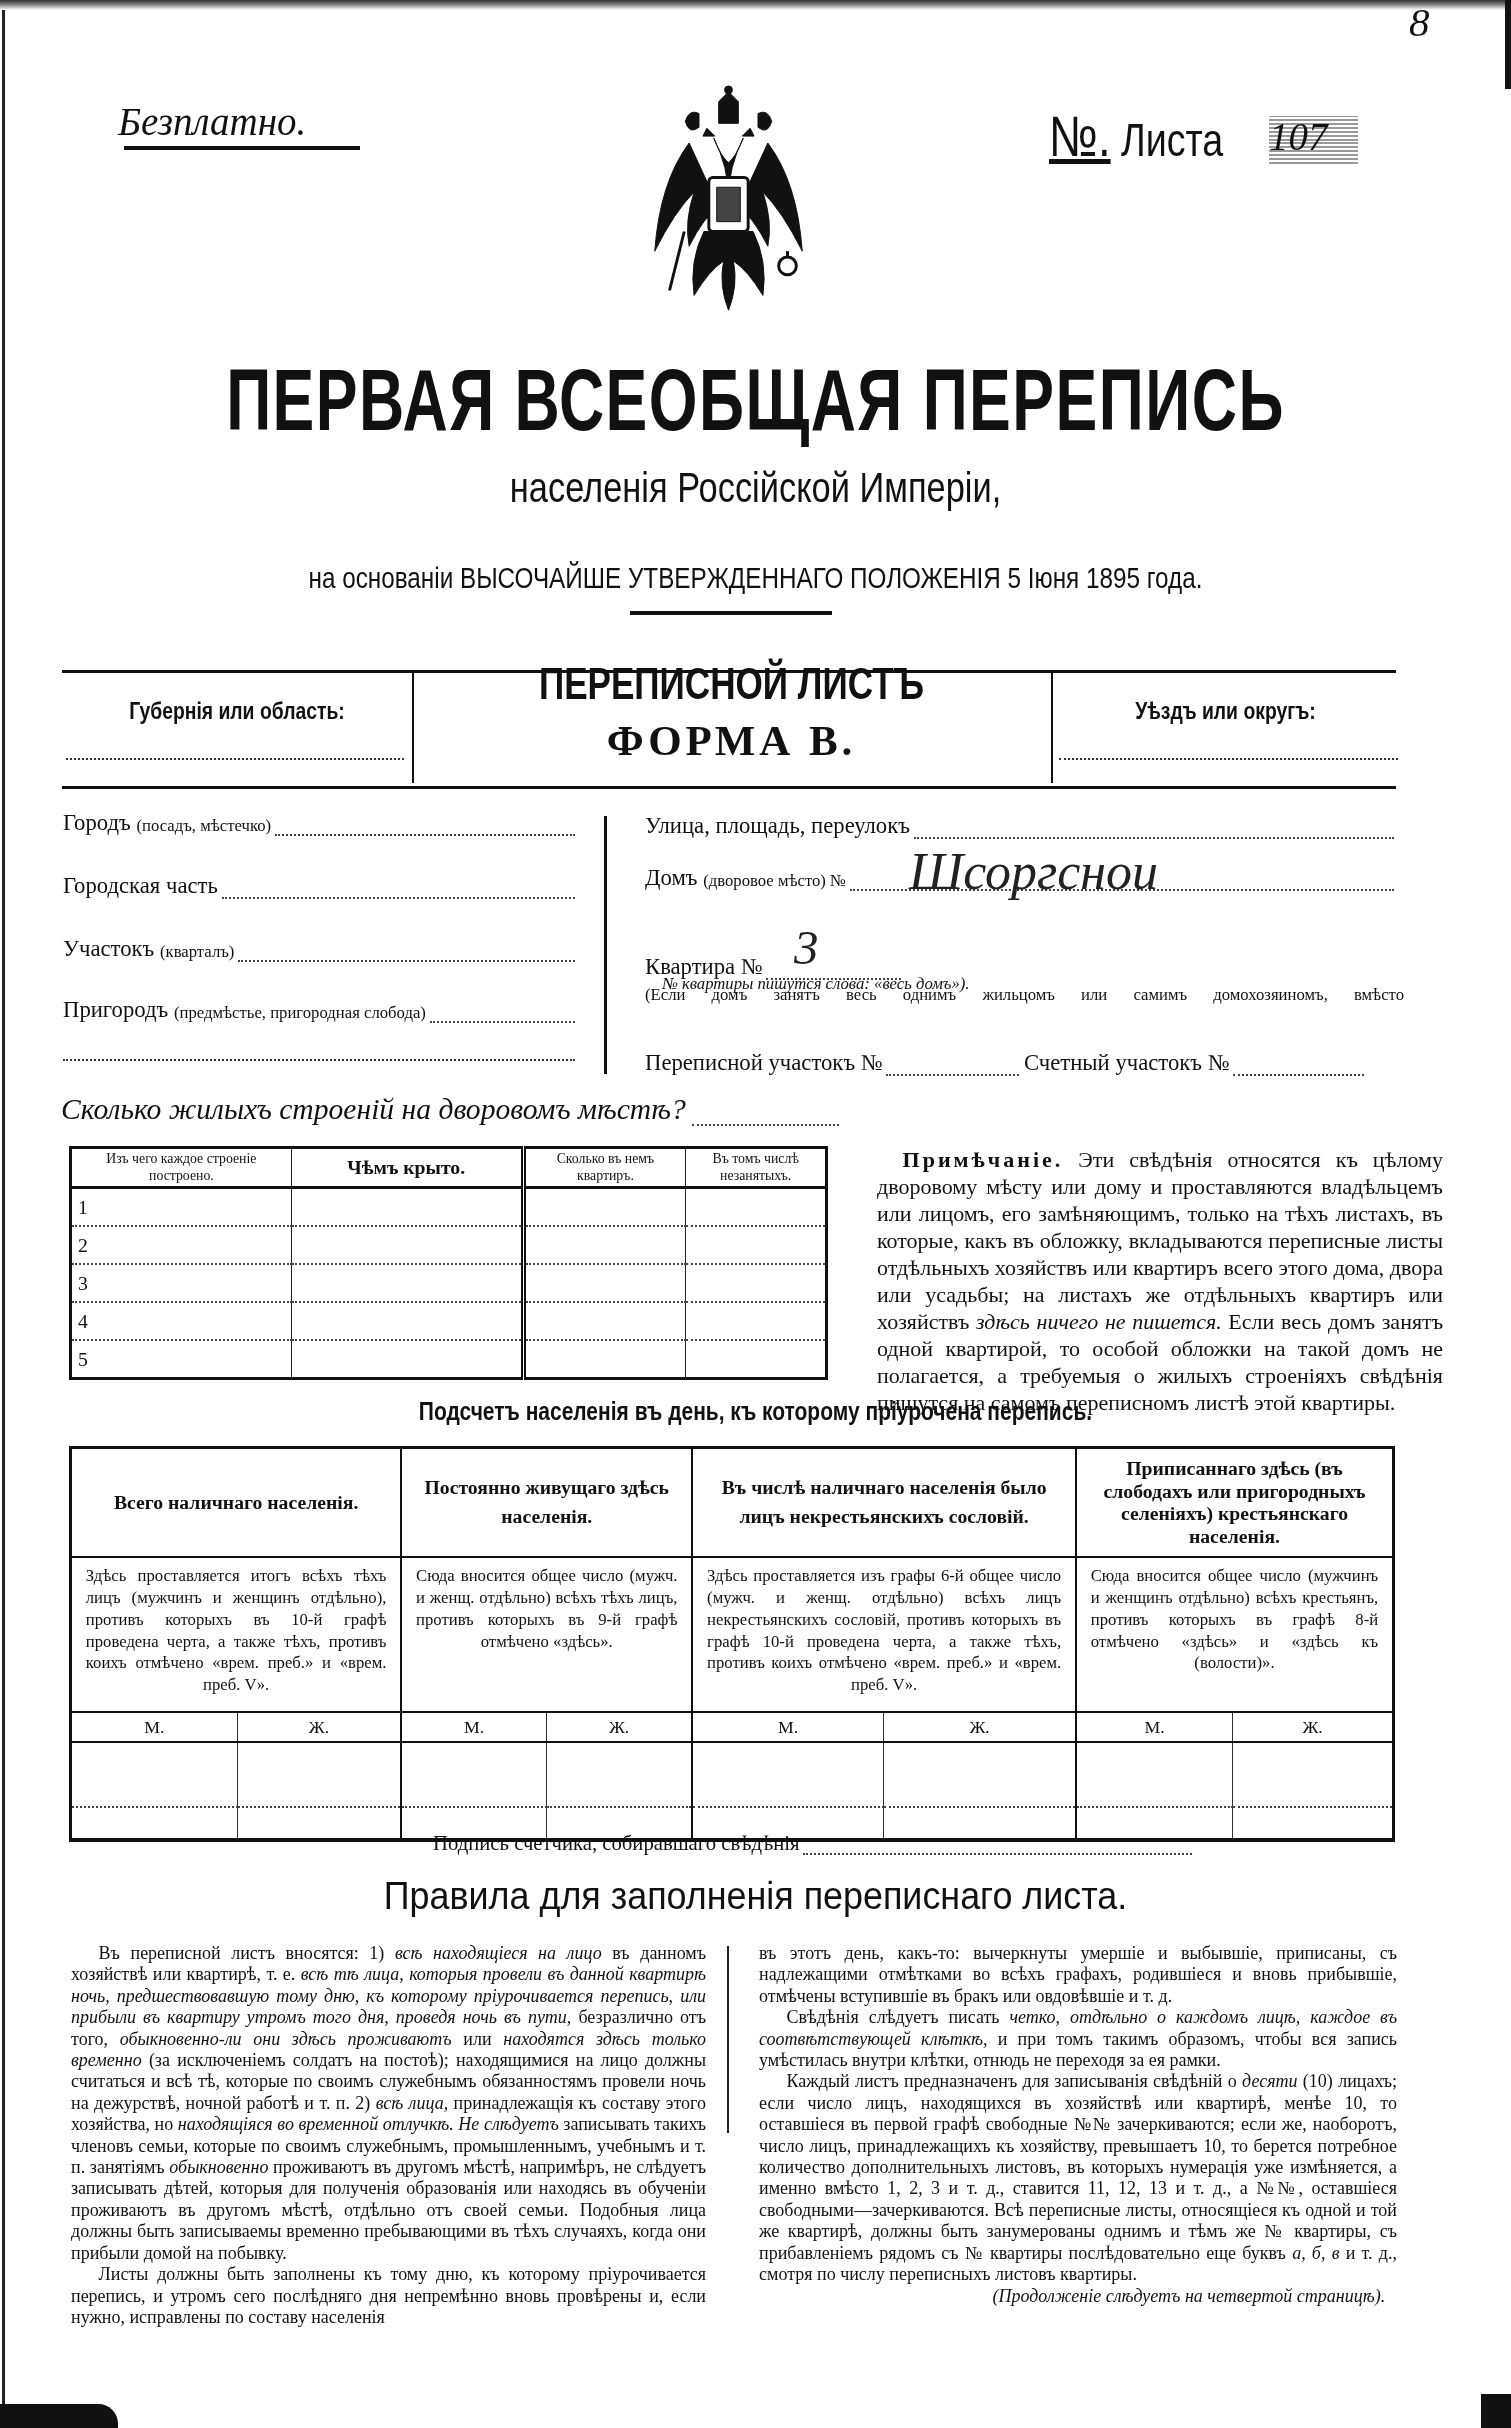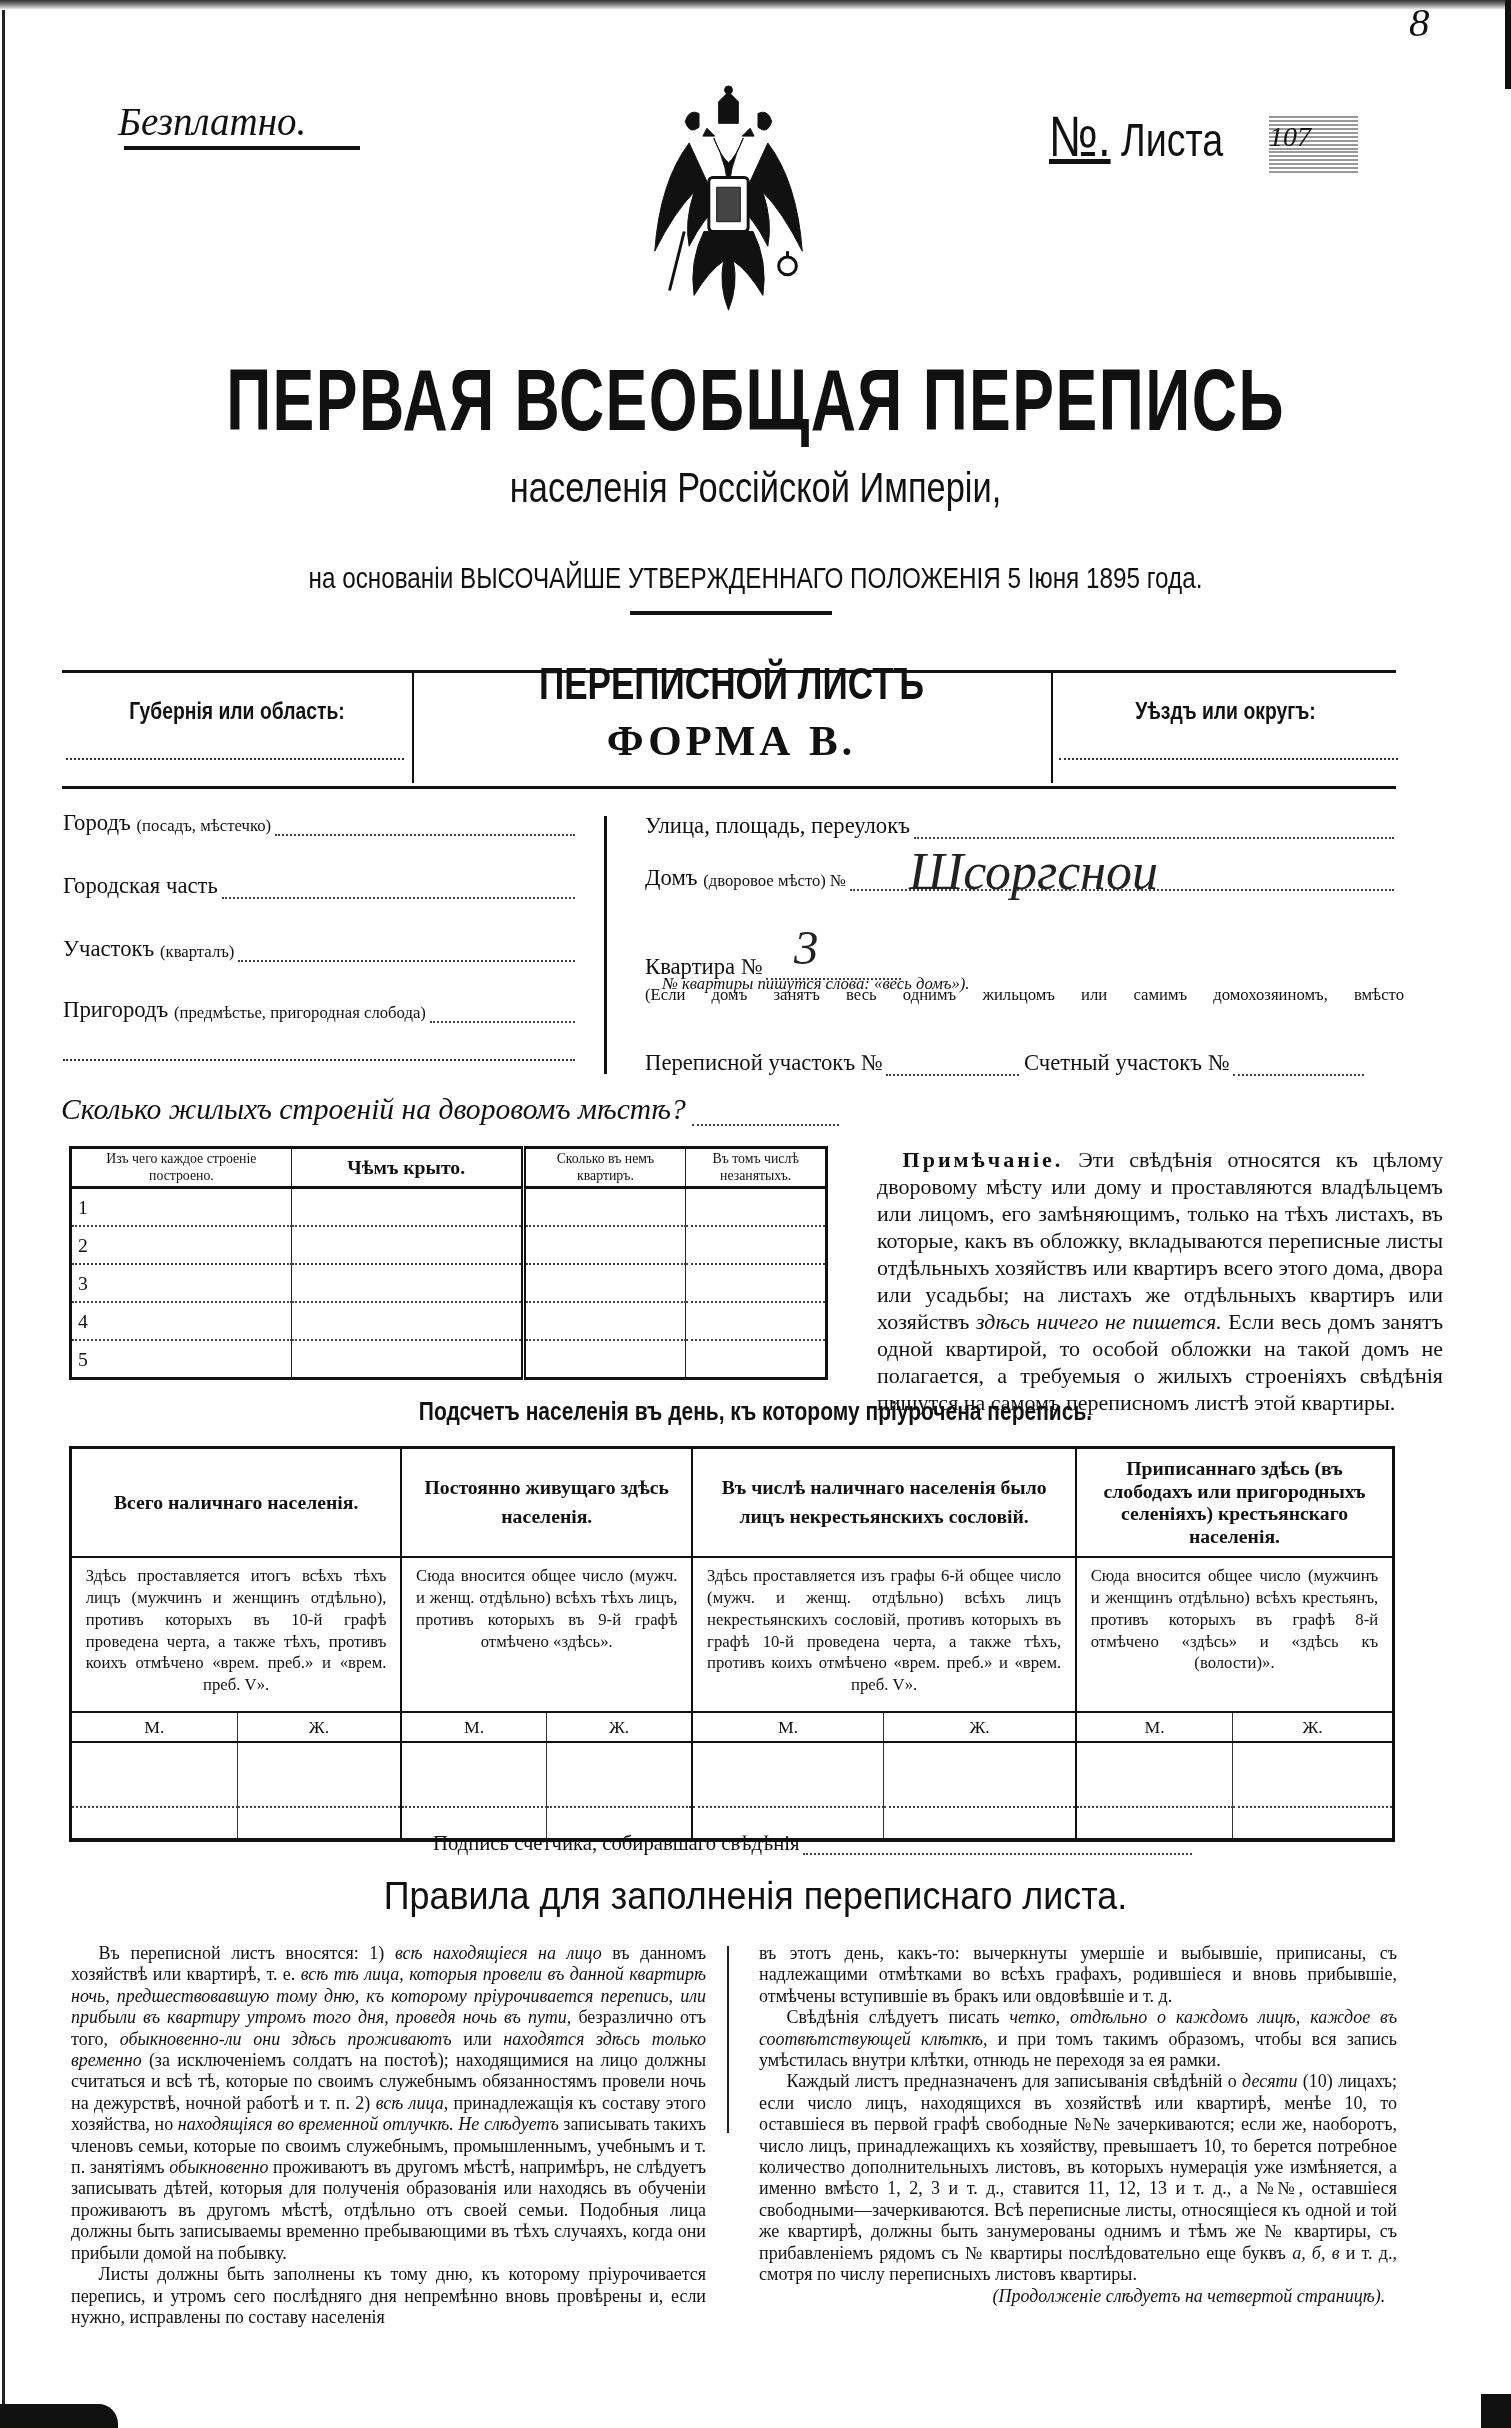--- a/index.html
+++ b/index.html
@@ -11,21 +11,21 @@
   .edge-right { position:absolute; right:0; top:0; width:5.9px; height:89px; background:#111; }
   .edge-br { position:absolute; right:0; top:2394px; width:29.6px; height:34px; background:#111; }
   .edge-bl { position:absolute; left:0; top:2404px; width:118px; height:24.6px; background:#111; border-top-right-radius:19.7px; }
   .abs { position:absolute; }
 
   .free { left:118px; top:99px; font-size:39px; font-style:italic; font-family:"Liberation Serif", serif; }
   .free-line { left:124px; top:146px; width:236px; height:3.9px; background:#111; }
   .pagenum { left:1231px; top:1px; font-size:27.6px; font-style:italic; }
   .sheetno { left:1049px; top:103px; font-size:47px; font-family:"Liberation Sans", sans-serif; font-stretch:condensed; transform:scaleX(0.8); transform-origin:left; }
   .sheetno .no { font-size:57px; text-decoration:underline; }
-  .hand-num { left:1269px; top:116px; width:89px; height:57px; background:repeating-linear-gradient(0deg,#999 0 2px,#fff 2px 3.9px); font-family:"Liberation Serif", serif; font-style:italic; font-size:28px; line-height:41px; color:#111; }
+  .hand-num { left:1269px; top:116px; width:89px; height:48px; background:repeating-linear-gradient(0deg,#999 0 2px,#fff 2px 3.9px); font-family:"Liberation Serif", serif; font-style:italic; font-size:39px; line-height:41px; color:#111; }
 
   .eagle { left:630px; top:84px; width:197px; height:236px; }
 
   .title { left:0; width:1511px; top:350px; text-align:center; font-family:"Liberation Sans", sans-serif; font-weight:bold; font-size:87px; letter-spacing:2px; transform:scaleX(0.72); transform-origin:center; }
   .subtitle { left:0; width:1511px; top:463px; text-align:center; font-family:"Liberation Sans", sans-serif; font-size:43px; transform:scaleX(0.8); }
   .basis { left:0; width:1511px; top:561px; text-align:center; font-family:"Liberation Sans", sans-serif; font-size:29.6px; transform:scaleX(0.82); }
   .basis-rule { left:630px; top:611px; width:202px; height:3.9px; background:#111; }
 
   .hdrbox { left:62px; top:670px; width:1334px; height:113px; border-top:3px solid #111; border-bottom:3.9px solid #111; }
   .hdr-l { left:62px; top:670px; width:350px; height:113px; border-right:2px solid #111; }

